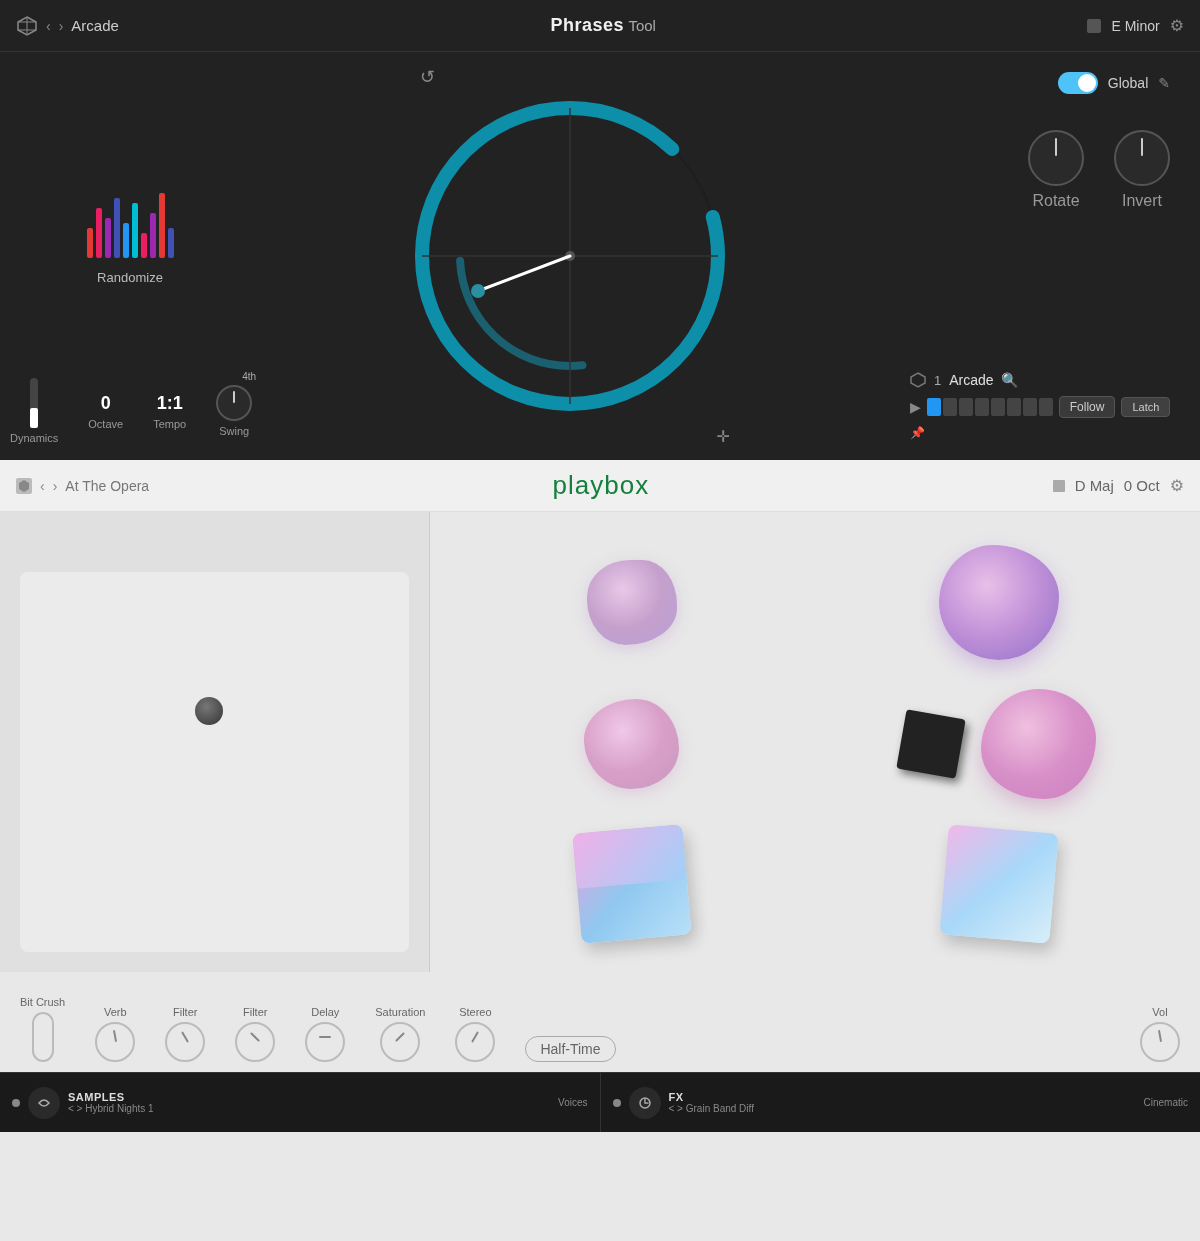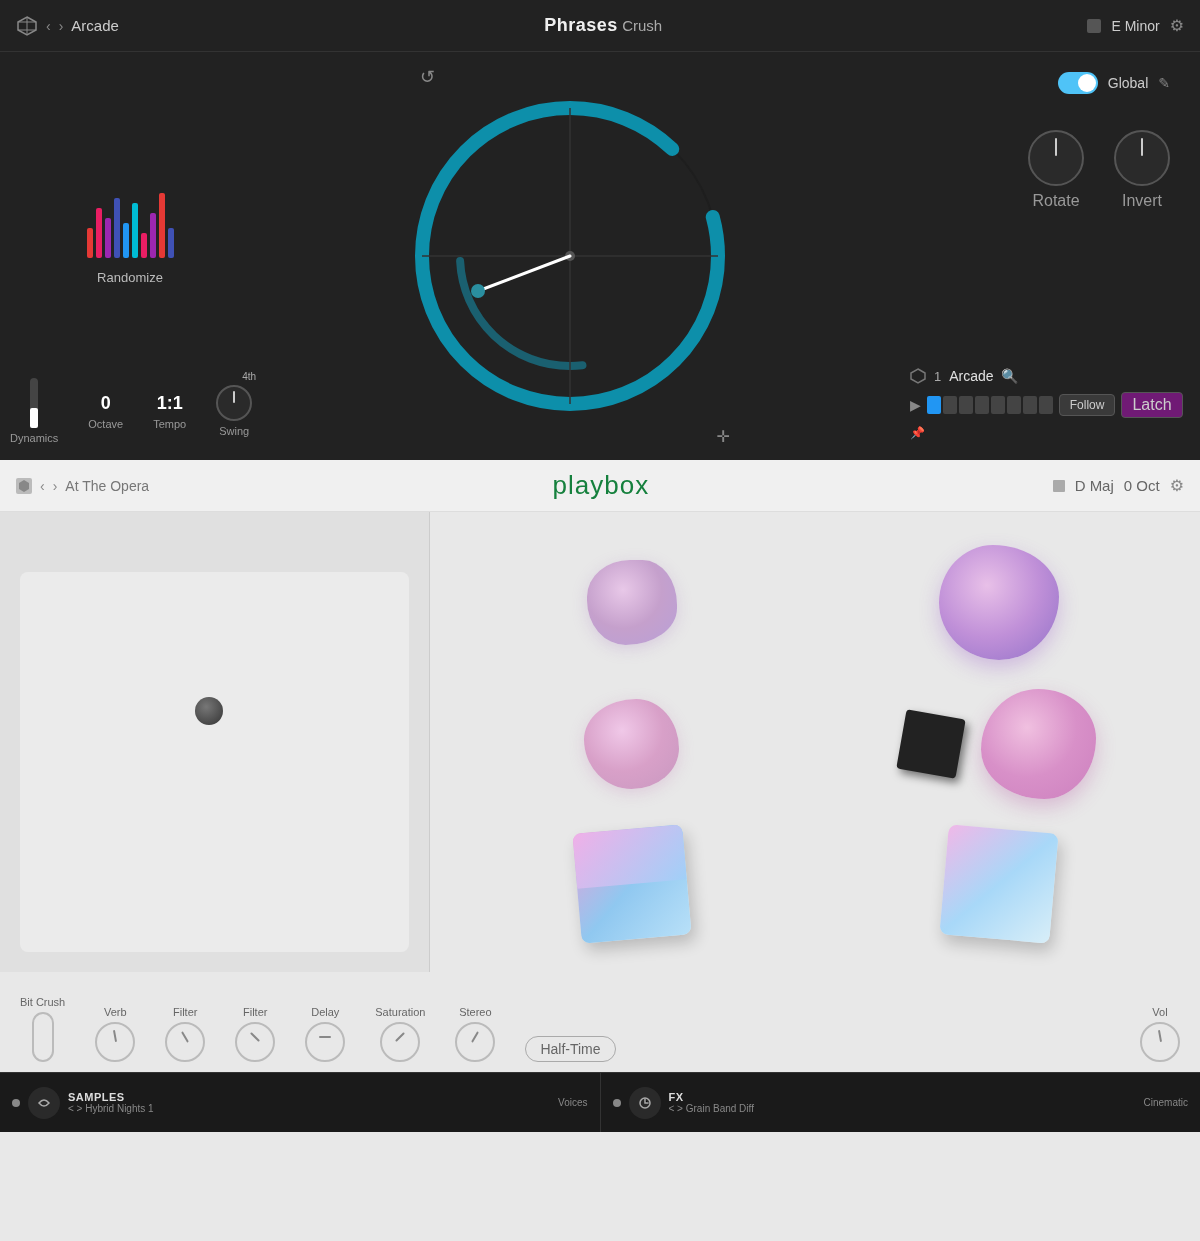--- a/index.html
+++ b/index.html
@@ -288,26 +288,26 @@
       background: #3a3a3a;
       border: 1px solid #555;
       color: #ccc;
       padding: 3px 10px;
       border-radius: 4px;
       font-size: 12px;
       cursor: pointer;
     }
 
     .latch-btn {
-      background: #701a75;
+      background: #404040;
       border: 1px solid #555;
       color: #ccc;
       padding: 3px 10px;
       border-radius: 4px;
-      font-size: 16px;
+      font-size: 11px;
       cursor: pointer;
     }
 
     
     .bottom-section {
       background: #e8e8e8;
       height: 781px;
       position: relative;
     }
 
@@ -551,21 +551,21 @@
       <svg class="cube-icon" viewBox="0 0 22 22" fill="none">
         <path d="M11 2L20 7V15L11 20L2 15V7L11 2Z" stroke="#888" stroke-width="1.5" fill="none"></path>
         <path d="M11 2L11 20M2 7L20 7M2 15L20 15" stroke="#888" stroke-width="1"></path>
       </svg>
       <span class="nav-arrow">‹</span>
       <span class="nav-arrow">›</span>
       <span class="breadcrumb-text">Arcade</span>
     </div>
     <div class="top-header-center">
       <span class="phrases-title">Phrases</span>
-      <span class="tool-label">Crush</span>
+      <span class="tool-label">Tool</span>
     </div>
     <div class="top-header-right">
       <svg width="14" height="14" viewBox="0 0 14 14">
           <rect width="14" height="14" rx="2" fill="#555"></rect>
         </svg>
       <span class="key-display">E Minor</span>
       <span class="settings-icon">⚙</span>
     </div>
   </div>
 

